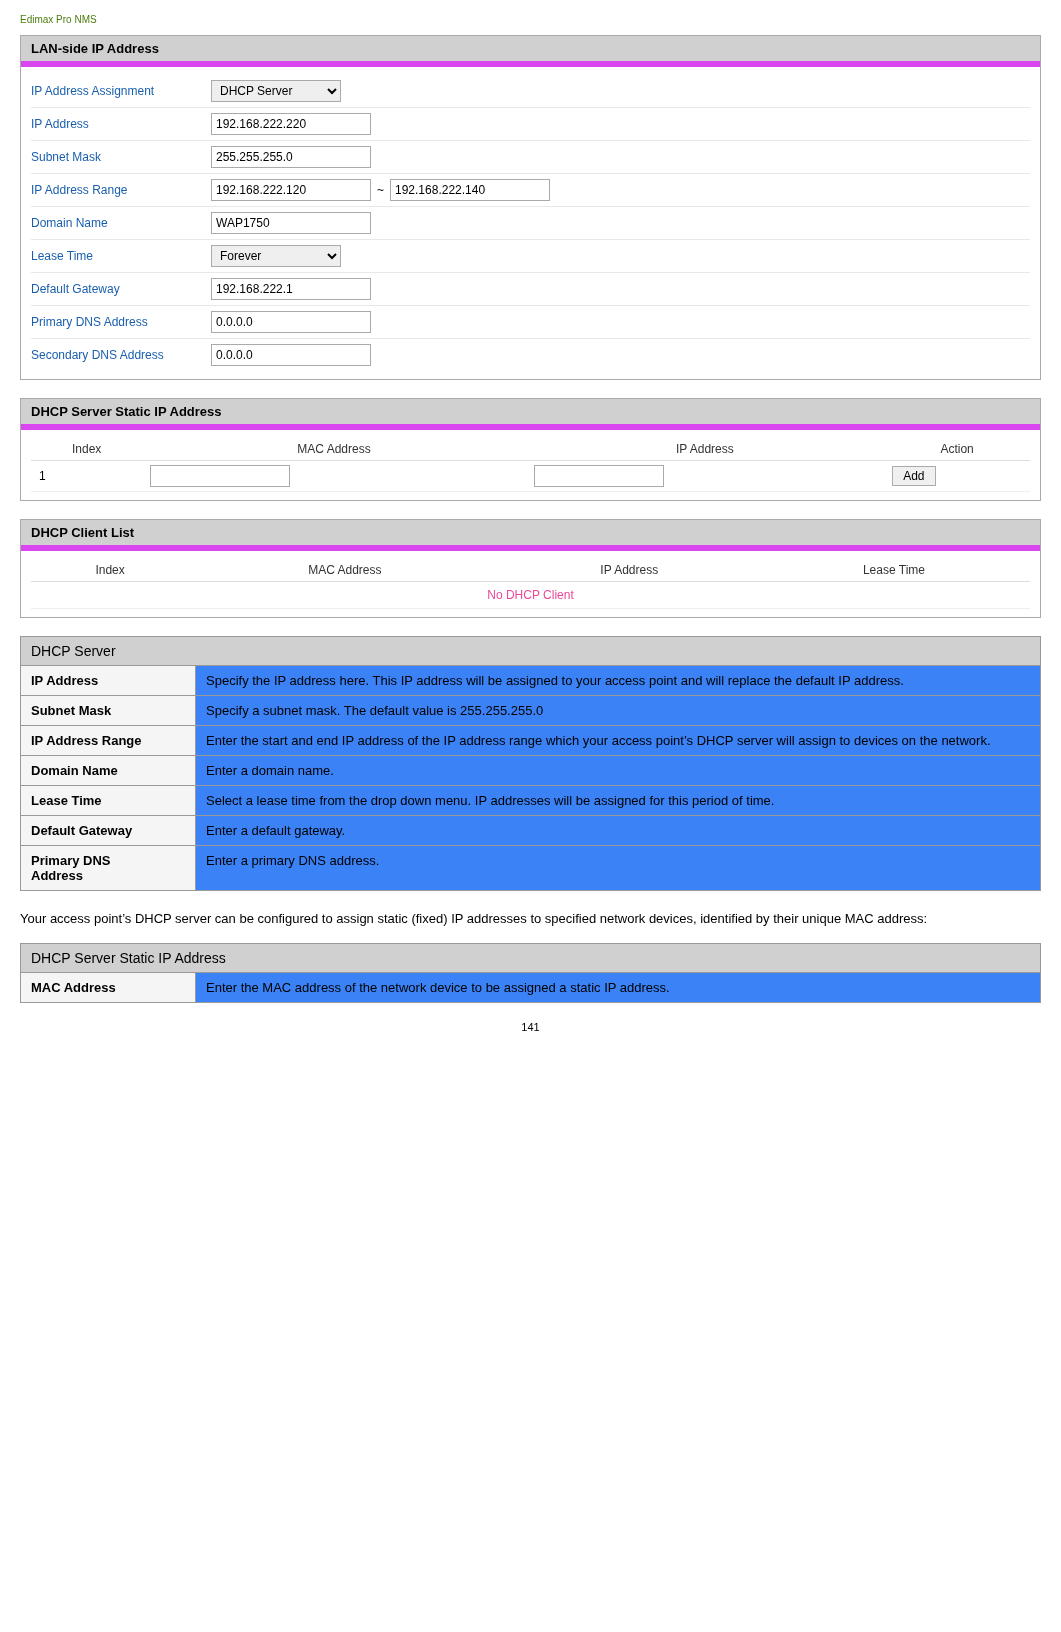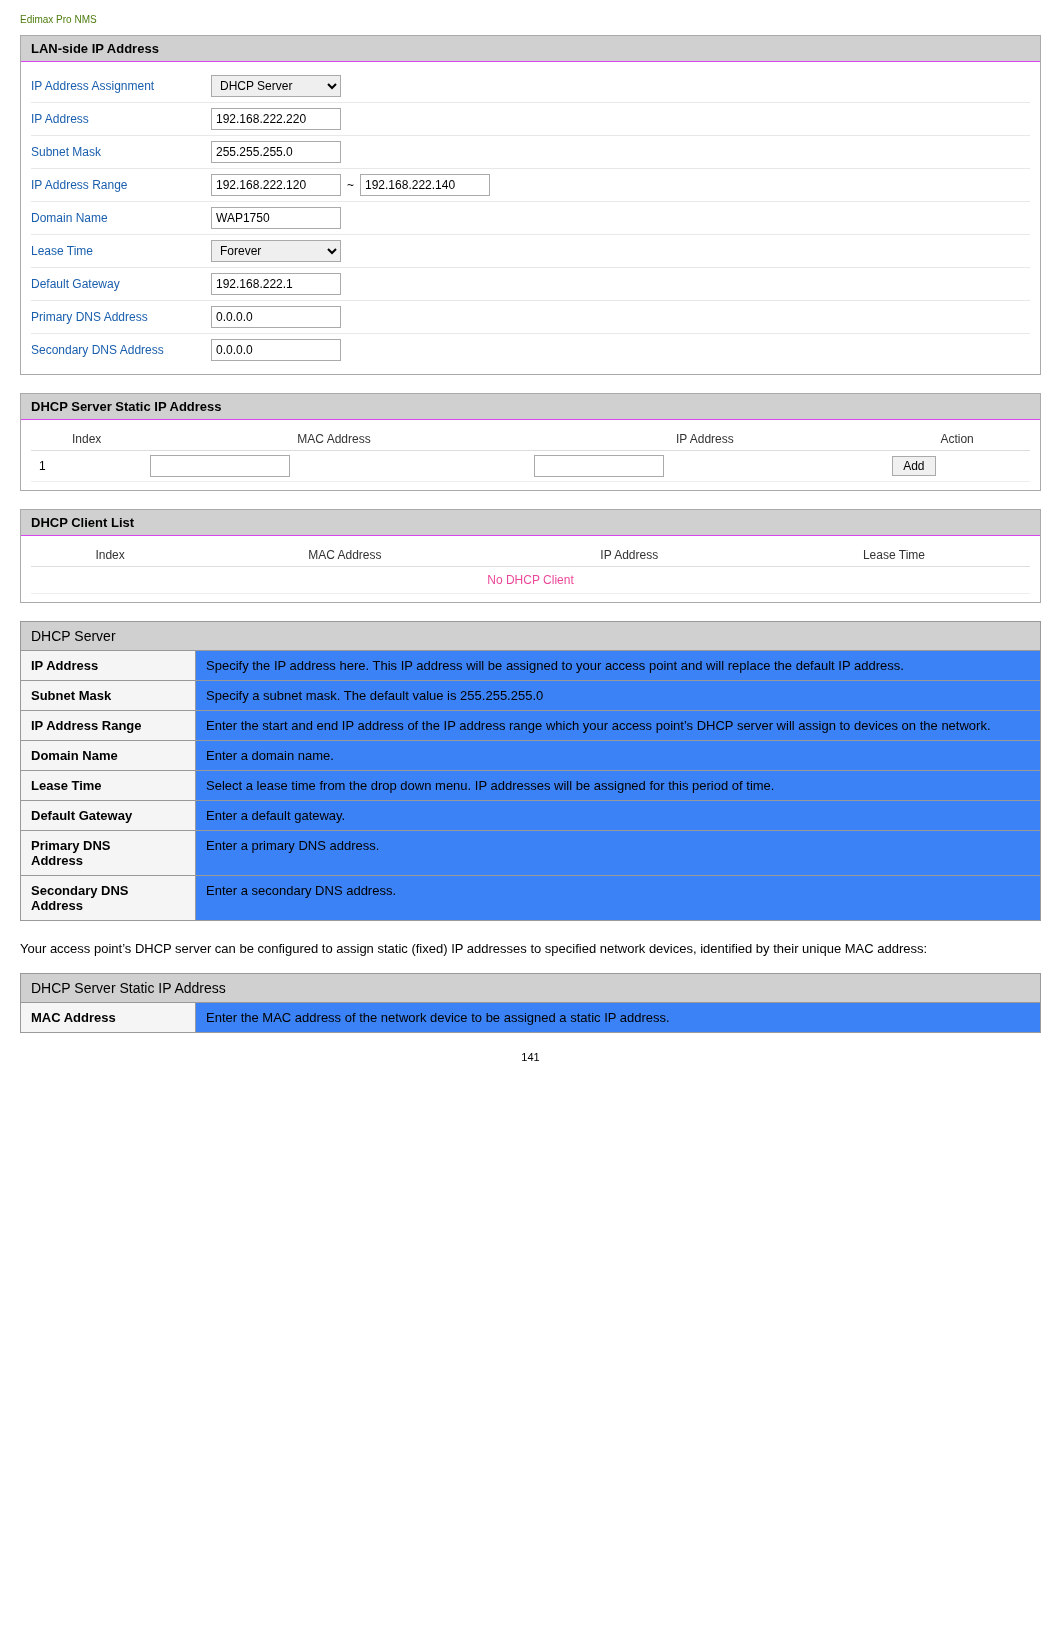--- a/index.html
+++ b/index.html
@@ -21,21 +21,21 @@
     }
 
     
     .panel {
       border: 1px solid #aaa;
       margin-bottom: 18px;
     }
 
     .panel-header {
       background: #d0d0d0;
-      border-bottom: 1px solid #d946ef;
+      border-bottom: 6px solid #d946ef;
       padding: 5px 10px;
       font-weight: bold;
       font-size: 13px;
     }
 
     .panel-body {
       padding: 8px 10px;
     }
 
     
@@ -55,21 +55,21 @@
     }
 
     .form-control {
       border: 1px solid #aaa;
       padding: 2px 4px;
       font-size: 12px;
       height: 22px;
     }
 
     .form-control-text {
-      width: 130px;
+      width: 160px;
     }
 
     .form-control-select {
       width: 130px;
     }
 
     .range-sep {
       margin: 0 6px;
       font-size: 12px;
     }
@@ -290,25 +290,20 @@
       </tr>
       <tr>
         <td class="ref-term" style="white-space: pre-line;">Default Gateway</td>
         <td class="ref-def">Enter a default gateway.</td>
       </tr>
       <tr>
         <td class="ref-term" style="white-space: pre-line;">Primary DNS
 Address</td>
         <td class="ref-def">Enter a primary DNS address.</td>
       </tr>
-      <tr>
-        <td class="ref-term" style="white-space: pre-line;">Secondary DNS
-Address</td>
-        <td class="ref-def">Enter a secondary DNS address.</td>
-      </tr>
     </tbody>
 </table>
 
 <p class="body-text">Your access point’s DHCP server can be configured to assign static (fixed) IP addresses to specified network devices, identified by their unique MAC address:</p>
 
 <table class="ref-table">
   <tbody id="ref-table2-body">
     <tr>
       <td colspan="2" class="ref-header">DHCP Server Static IP Address</td>
     </tr>

